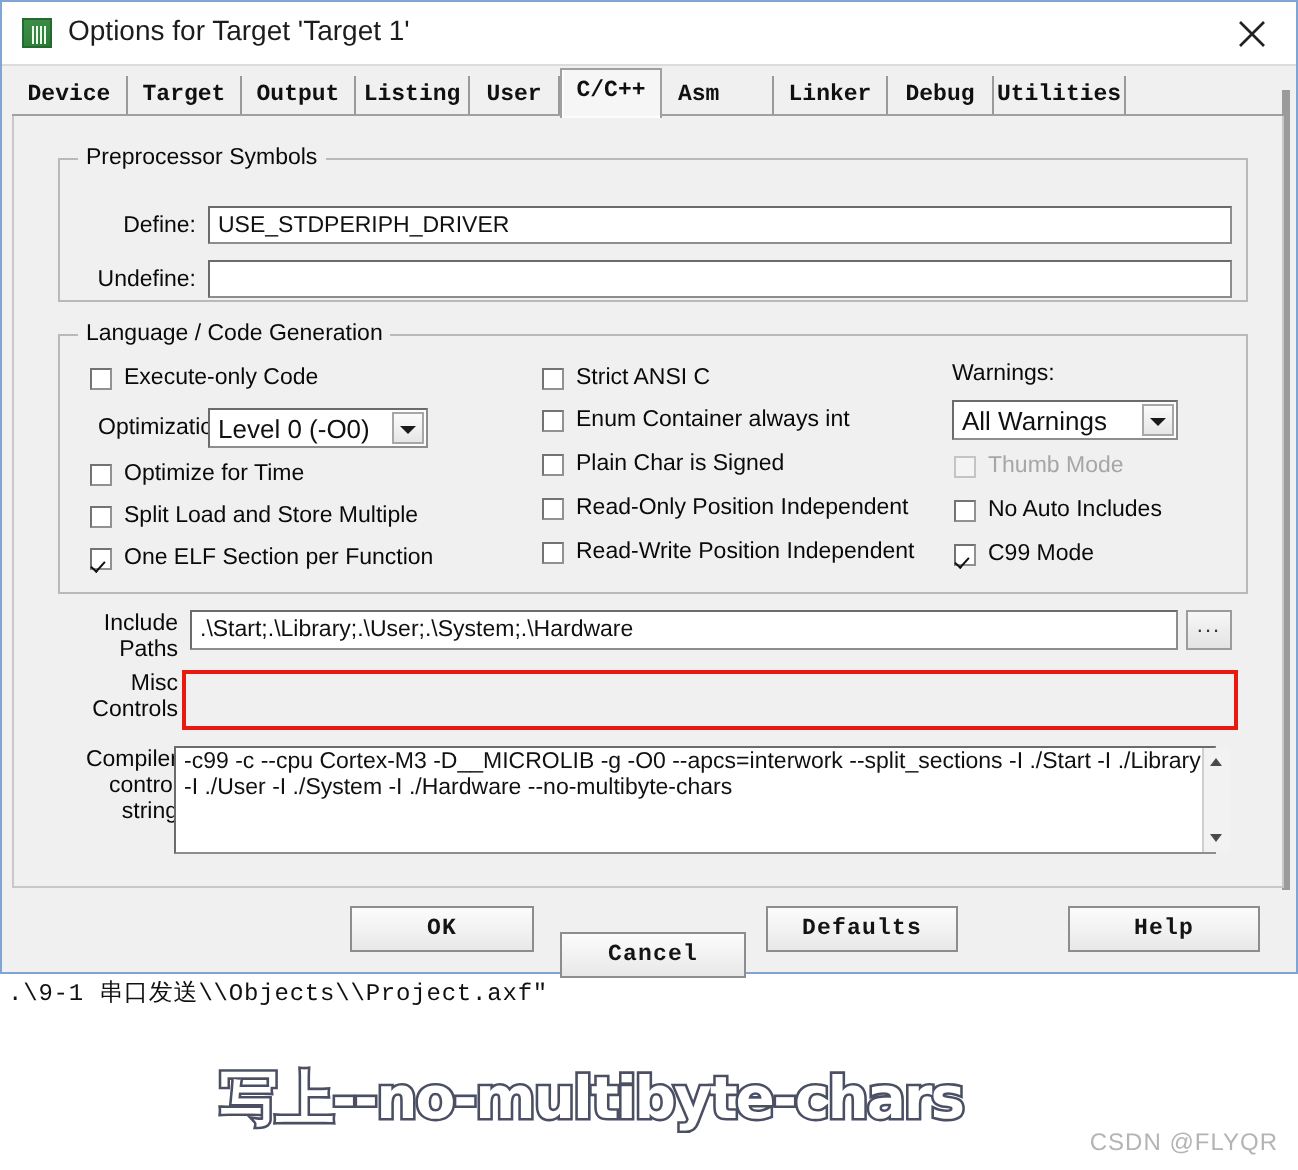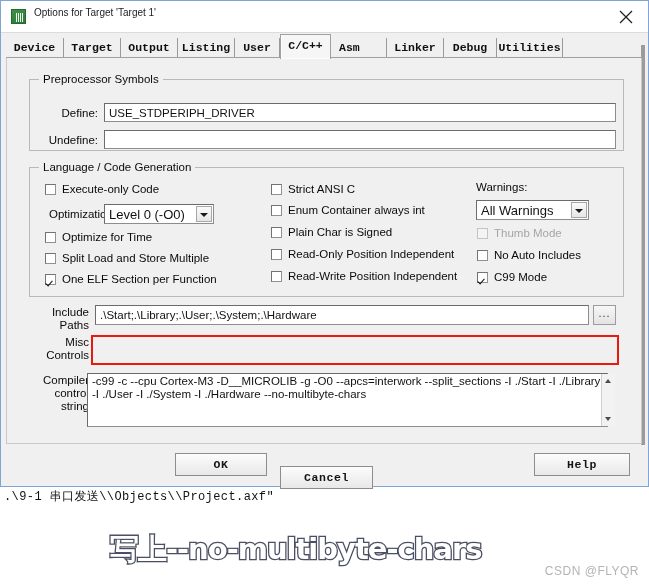--- a/index.html
+++ b/index.html
@@ -57,21 +57,21 @@
     content: "";
     position: absolute; left: 3px; top: 3px;
     width: 9px; height: 9px;
     background:
       linear-gradient(to right, transparent 0 1px, #eafbe9 1px 2px, transparent 2px 3px,
                       #eafbe9 3px 4px, transparent 4px 5px, #eafbe9 5px 6px,
                       transparent 6px 7px, #eafbe9 7px 8px, transparent 8px);
   }
   #title-text {
     position: absolute; left: 33px; top: 6px;
-    font-size: 10px; color: #1c1c1c;
+    font-size: 14px; color: #1c1c1c;
     font-family: "Liberation Sans", sans-serif;
     white-space: nowrap;
   }
   #close-btn {
     position: absolute; right: 0px; top: 0px;
     width: 44px; height: 30px;
     cursor: pointer;
   }
   #close-btn svg { position: absolute; left: 15px; top: 9px; }
 
@@ -461,17 +461,18 @@
     <div class="vscroll" style="left:594px; top:316px; width:14px; height:52px;">
       <span class="up" style="top:0px;"></span>
       <span class="dn" style="top:39px;"></span>
     </div>
   </div>
 
   <div id="misc-highlight"></div>
 
   <div class="dlgbtn" style="left:174px; width:92px;">OK</div>
   <div class="dlgbtn" style="left:279px; width:93px;margin-top:13px;">Cancel</div>
+  <div class="dlgbtn" style="left:382px; width:96px;">Defaults</div>
   <div class="dlgbtn" style="left:533px; width:96px;">Help</div>
 </div>
 
 <div id="annotation">写上--no-multibyte-chars</div>
 <div id="watermark">CSDN @FLYQR</div>
 
 </body></html>

